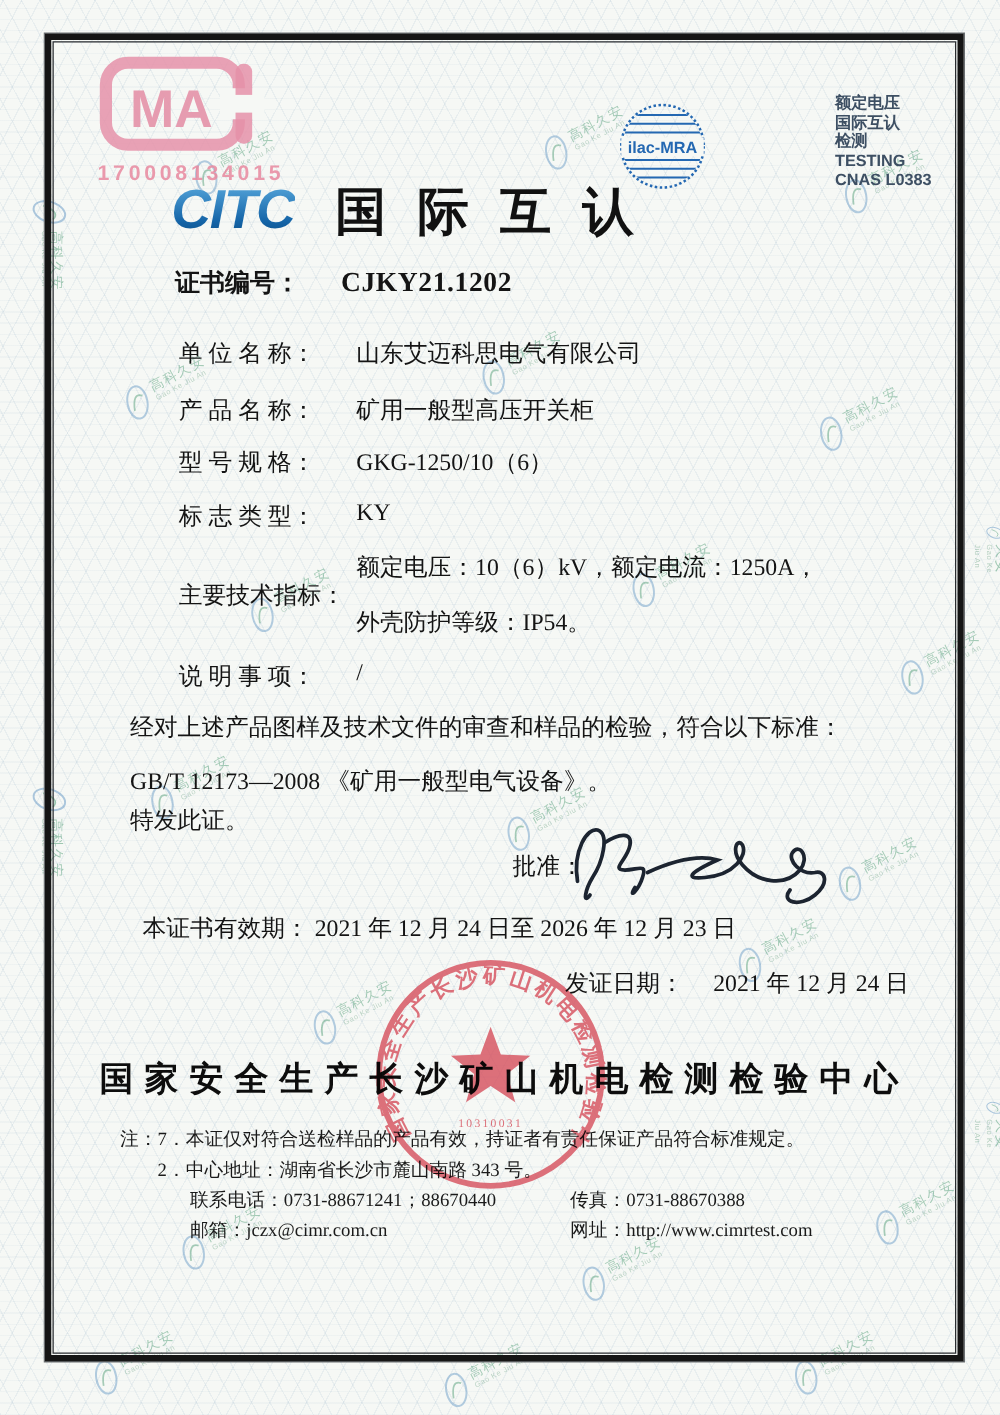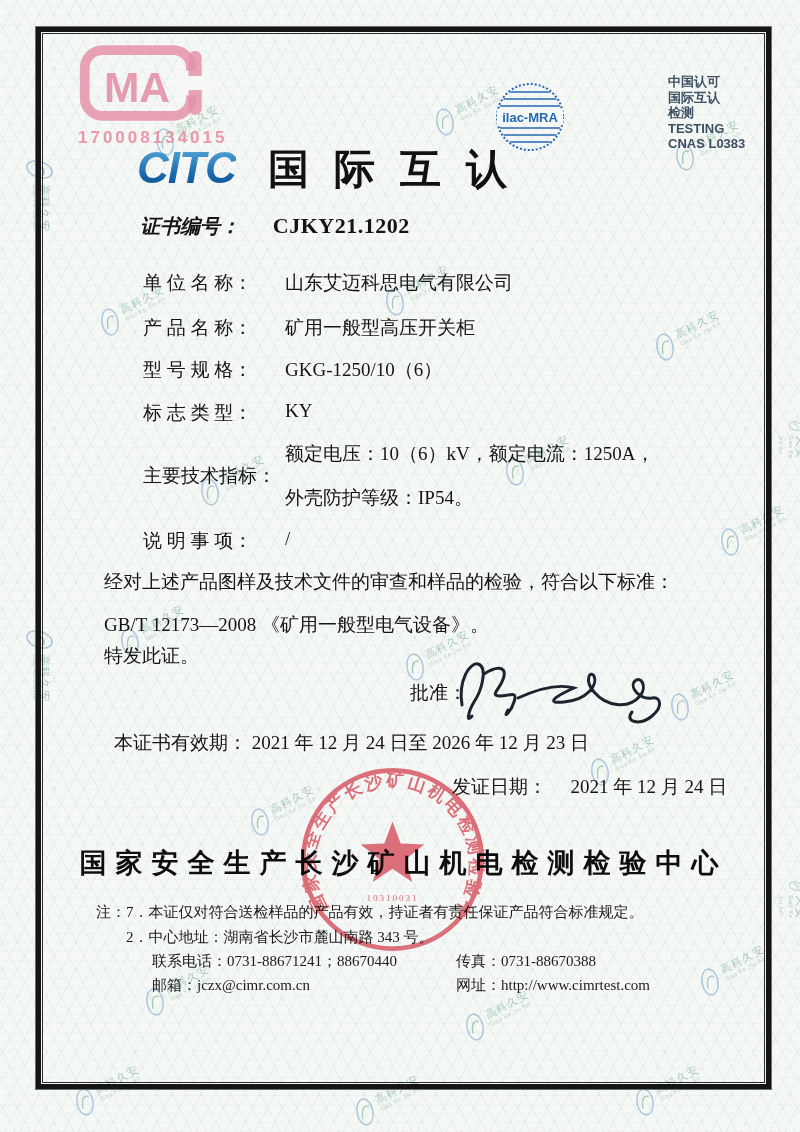--- a/index.html
+++ b/index.html
@@ -49,21 +49,21 @@
     font-family:"Liberation Sans",sans-serif; font-style:italic; font-weight:800;
     font-size:44px; line-height:44px;
     background:linear-gradient(180deg,#58a8dc 0%,#1565a8 70%,#0d4f88 100%);
     -webkit-background-clip:text; background-clip:text; color:transparent;
     letter-spacing:-1px; }
   .title{ position:absolute; left:268px; top:142px;
     font-family:"Liberation Sans",sans-serif; font-weight:700; font-size:41px;
     letter-spacing:25px; color:#111; white-space:nowrap; }
 
   .row{ position:absolute; white-space:nowrap; font-size:19px; }
-  .lbl{ display:inline-block; font-weight:600;font-style:italic; }
+  .lbl{ display:inline-block; font-weight:600; }
   .cert-row{ left:140px; top:213px; font-weight:700; }
   .cert-row .lbl{ font-size:20px; width:128px; }
   .cert-row .val{ font-size:22px; font-weight:700; letter-spacing:.5px; }
 
   .f-lbl{ position:absolute; left:143px; font-size:19px; white-space:nowrap; }
   .f-val{ position:absolute; left:285px; font-size:19px; white-space:nowrap; }
 
   .stmt{ position:absolute; left:104px; font-size:19px; white-space:nowrap; }
 
   .approve{ position:absolute; left:410px; top:680px; font-size:19px; }
@@ -123,21 +123,21 @@
         <line x1="0" y1="53" x2="70" y2="53"></line>
           <line x1="0" y1="60" x2="70" y2="60"></line>
       </g>
       <rect x="2" y="28" width="66" height="15" fill="#f6f8f5"></rect>
       <text x="35" y="40" text-anchor="middle" font-family="Liberation Sans, sans-serif" font-size="13" font-weight="800" fill="#2468b2">ilac-MRA</text>
     </svg>
   </div>
 
 
   <div class="accred-lines">
-    <div>中国认可</div>
+    <div>额定电压</div>
     <div>国际互认</div>
     <div>检测</div>
     <div>TESTING</div>
     <div>CNAS L0383</div>
   </div>
 
   <div class="citc">CITC</div>
   <div class="title">国际互认</div>
 
   <div class="row cert-row">

